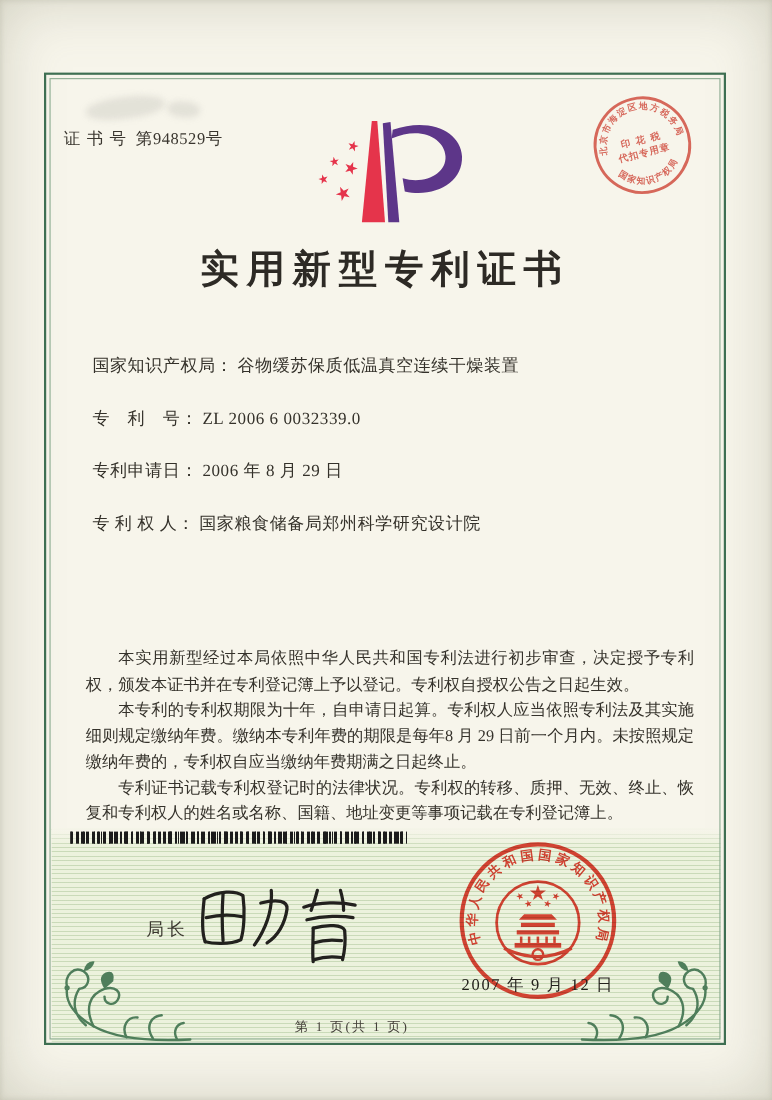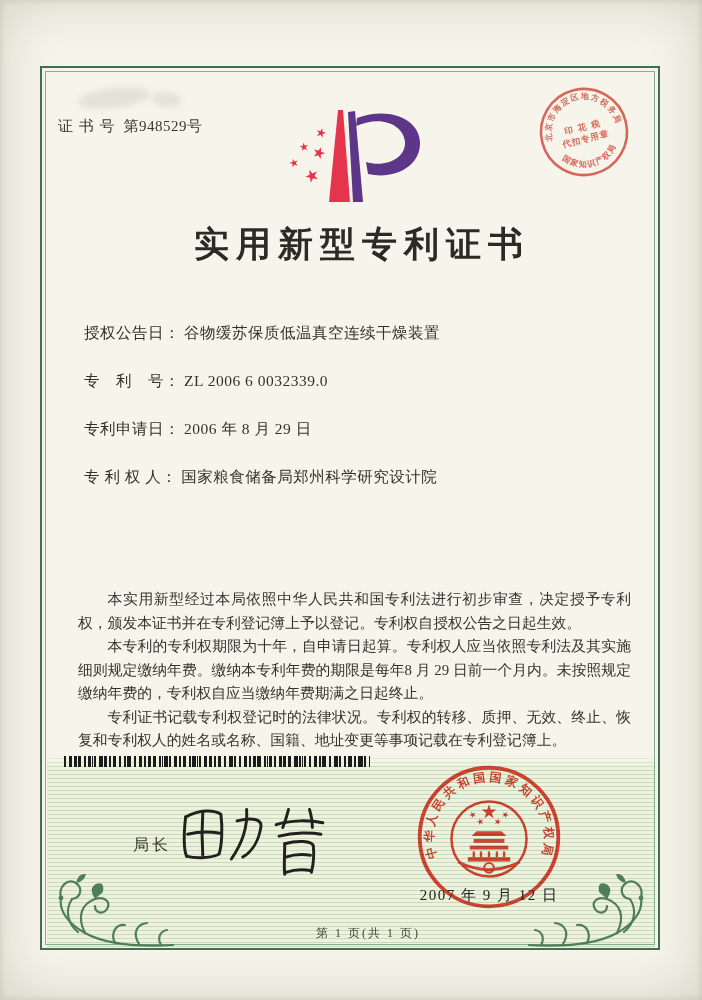--- a/index.html
+++ b/index.html
@@ -31,21 +31,21 @@
   .smudge{position:absolute;background:rgba(128,132,122,.17);filter:blur(3px);border-radius:45%;}
   .smudge1{left:78px;top:88px;width:72px;height:20px;transform:rotate(-7deg);}
   .smudge2{left:152px;top:92px;width:30px;height:15px;transform:rotate(5deg);}
   
   .cert-no{position:absolute;left:58px;top:117px;font-size:15px;letter-spacing:1px;color:#3a362f;z-index:2;}
   .cert-no .val{margin-left:8px;letter-spacing:.5px;}
   .logo{position:absolute;left:271px;top:106px;width:165px;height:101px;z-index:2;}
   .tax-stamp{position:absolute;left:534px;top:82px;width:100px;height:100px;
     transform:rotate(-14deg);opacity:.88;mix-blend-mode:multiply;z-index:2;}
   .title{position:absolute;left:40px;width:620px;top:221px;text-align:center;
-    font-size:35px;font-weight:700;letter-spacing:7px;color:#2d2a25;z-index:2;margin-left:12px;}
+    font-size:35px;font-weight:700;letter-spacing:7px;color:#2d2a25;z-index:2;}
   
   .fields{position:absolute;left:84px;top:322px;display:flex;flex-direction:column;gap:26px;
     font-size:15.5px;line-height:22px;color:#34312a;z-index:2;white-space:nowrap;}
   .field-row .lbl{letter-spacing:.5px;}
   .field-row .val{margin-left:4px;letter-spacing:.5px;margin-top:28px;}
   
   .body-text{position:absolute;left:78px;top:588px;width:553px;font-size:14.8px;
     line-height:23.5px;text-align:justify;color:#35322b;z-index:2;}
   .body-text p{margin:0;text-indent:2em;}
   
@@ -57,21 +57,21 @@
   
   .sig-label{position:absolute;left:133px;top:835px;font-size:16px;letter-spacing:3px;color:#3b382f;z-index:4;text-align:center;}
   .sig-svg{position:absolute;left:178px;top:796px;width:162px;height:86px;z-index:4;}
   
   .office-seal{position:absolute;left:412px;top:760px;width:154px;height:154px;
     mix-blend-mode:multiply;opacity:.94;z-index:3;}
   .seal-date{position:absolute;left:406px;top:886px;width:166px;text-align:center;
     font-size:15px;letter-spacing:1.5px;color:#23211c;z-index:5;}
   
   .footer{position:absolute;left:40px;width:560px;top:925px;text-align:center;
-    font-size:12px;letter-spacing:2px;color:#45413a;z-index:4;margin-left:48px;}
+    font-size:12px;letter-spacing:2px;color:#45413a;z-index:4;}
 </style>
 </head>
 <body>
 
 <div class="paper">
 
   <div class="guilloche"></div>
 
   <div class="frame-outer">
     <div class="frame-inner"></div>
@@ -146,21 +146,21 @@
       <textPath href="#taxArcBottom" startOffset="50%" text-anchor="middle">国家知识产权局</textPath>
     </text>
     <text x="50" y="48" text-anchor="middle" fill="#d9574c" font-size="8.6" font-weight="bold" letter-spacing="1.5">印 花 税</text>
     <text x="50" y="60" text-anchor="middle" fill="#d9574c" font-size="8.6" font-weight="bold" letter-spacing="1">代扣专用章</text>
   </svg>
 
   <div class="title">实用新型专利证书</div>
 
   <div class="fields">
     <div class="field-row">
-      <span class="lbl">授权公告日：</span><span class="val">谷物缓苏保质低温真空连续干燥装置</span>
+      <span class="lbl">国家知识产权局：</span><span class="val">谷物缓苏保质低温真空连续干燥装置</span>
     </div>
     <div class="field-row">
       <span class="lbl">专　利　号：</span><span class="val">ZL 2006 6 0032339.0</span>
     </div>
     <div class="field-row">
       <span class="lbl">专利申请日：</span><span class="val">2006 年 8 月 29 日</span>
     </div>
     <div class="field-row">
       <span class="lbl">专 利 权 人：</span><span class="val">国家粮食储备局郑州科学研究设计院</span>
     </div>

